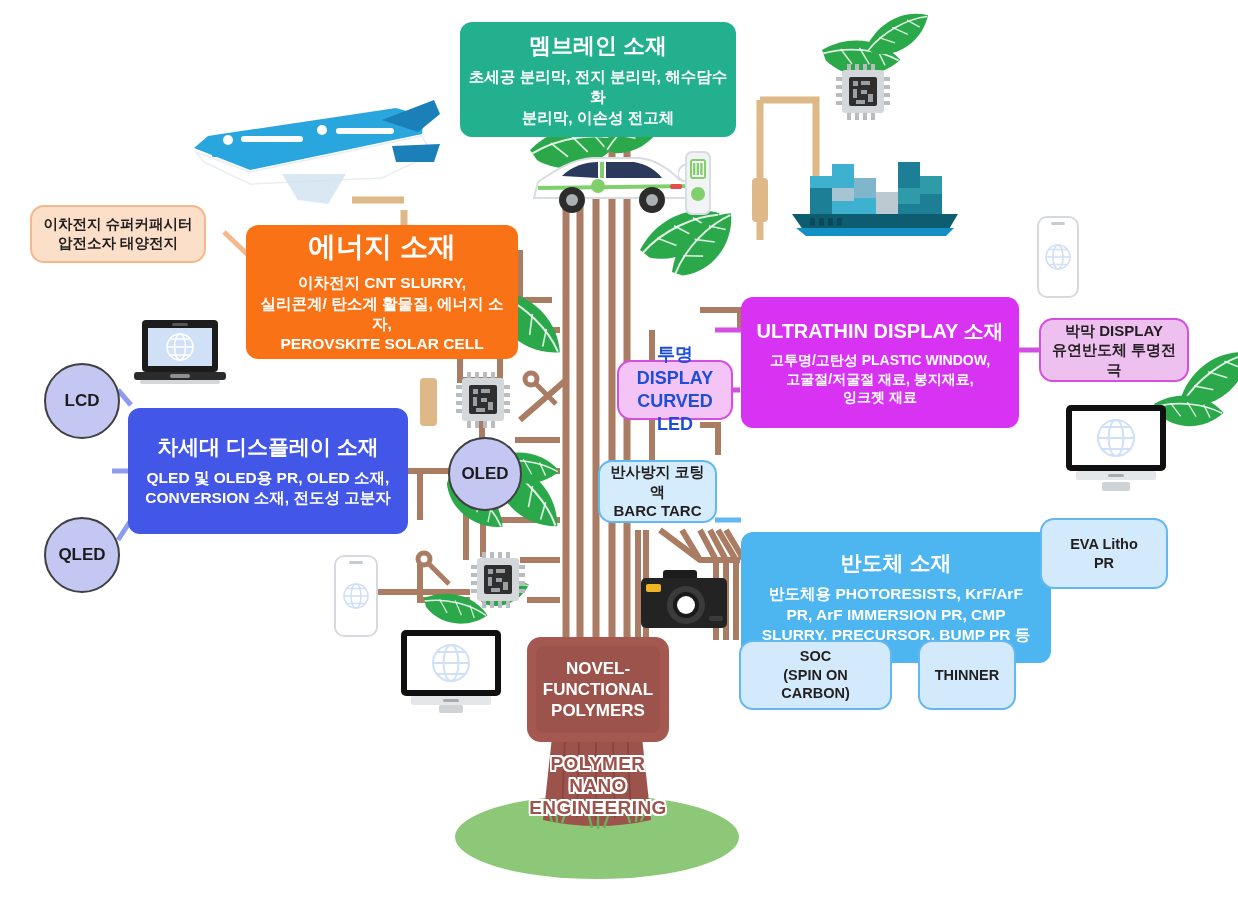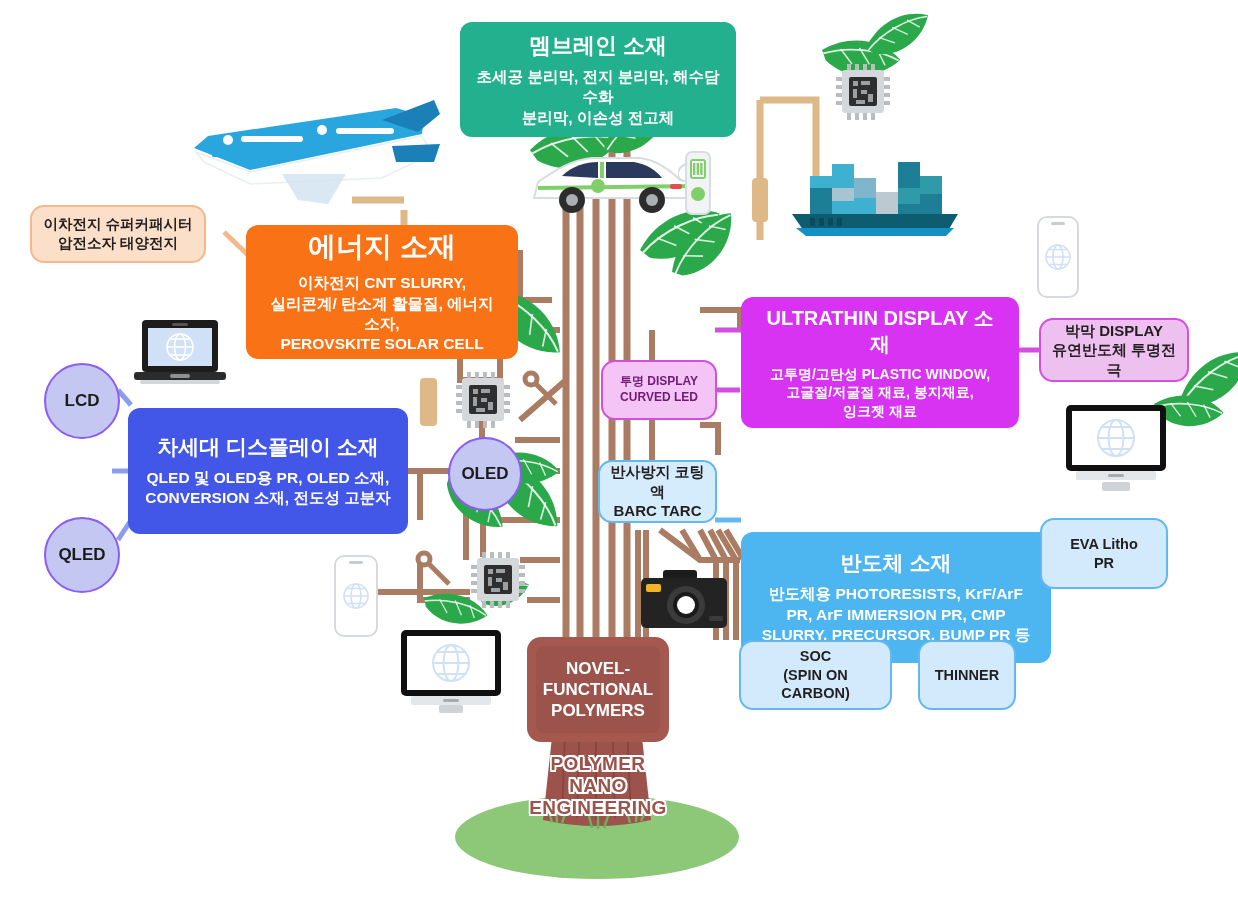--- a/index.html
+++ b/index.html
@@ -4,21 +4,21 @@
 <style>
   html,body{margin:0;padding:0;background:#ffffff;}
   body{width:1238px;height:898px;font-family:"Liberation Sans","DejaVu Sans",sans-serif;overflow:hidden;}
   #stage{position:relative;width:1238px;height:898px;overflow:hidden;background:#fff;}
   .abs{position:absolute;}
   svg.layer{position:absolute;left:0;top:0;width:1238px;height:898px;pointer-events:none;}
 
   
   .card{position:absolute;box-sizing:border-box;border-radius:12px;
         display:flex;flex-direction:column;align-items:center;justify-content:center;
-        text-align:center;padding:10px 16px;line-height:1.32;}
+        text-align:center;padding:10px 8px;line-height:1.32;}
   .card .t{font-weight:bold;}
   .card .d{font-weight:bold;}
 
   
   .card-membrane{background:#23b08f;color:#fff;}
   .card-membrane .t{font-size:22px;margin-bottom:7px;}
   .card-membrane .d{font-size:15.5px;font-weight:bold;}
 
   .card-energy{background:#f97316;color:#fff;}
   .card-energy .t{font-size:28px;margin-bottom:7px;}
@@ -34,27 +34,27 @@
 
   .card-semi{background:#4db5f0;color:#fff;}
   .card-semi .t{font-size:21px;margin-bottom:7px;}
   .card-semi .d{font-size:15.5px;}
 
   
   .pill{position:absolute;box-sizing:border-box;border-radius:14px;border:2px solid;
         display:flex;align-items:center;justify-content:center;text-align:center;
         font-weight:bold;line-height:1.3;padding:6px 10px;}
   .pill-peach{background:#fbdfc9;border-color:#f3b98d;color:#231f20;font-size:14.5px;}
-  .pill-violet{background:#f3c4f5;border-color:#d34fe0;color:#701a75;font-size:12px;}
+  .pill-violet{background:#f3c4f5;border-color:#d34fe0;color:#1d4ed8;font-size:18px;margin-left:16px;}
   .pill-violet2{background:#eec0f0;border-color:#d34fe0;color:#231f20;font-size:15px;}
   .pill-blue{background:#d4ecfb;border-color:#63b8ef;color:#231f20;font-size:15px;}
   .pill-bluelite{background:#d2eafb;border-color:#63b8ef;color:#231f20;font-size:14.5px;}
 
   
-  .circle{position:absolute;border-radius:50%;background:#c3c7f2;border:2px solid #8b5cf6;
+  .circle{position:absolute;border-radius:50%;background:#c3c7f2;border:2px solid #404040;
           display:flex;align-items:center;justify-content:center;
           font-weight:bold;font-size:17px;color:#1b1b1b;}
 
   
   .trunk-sign{position:absolute;background:#a4584f;border-radius:14px;
               display:flex;align-items:center;justify-content:center;}
   .trunk-sign .inner{position:absolute;left:9px;top:9px;right:9px;bottom:9px;
               border-radius:8px;background:#9b534b;
               display:flex;align-items:center;justify-content:center;}
   .trunk-sign .txt{color:#fff;font-weight:bold;font-size:17px;text-align:center;line-height:1.24;}

